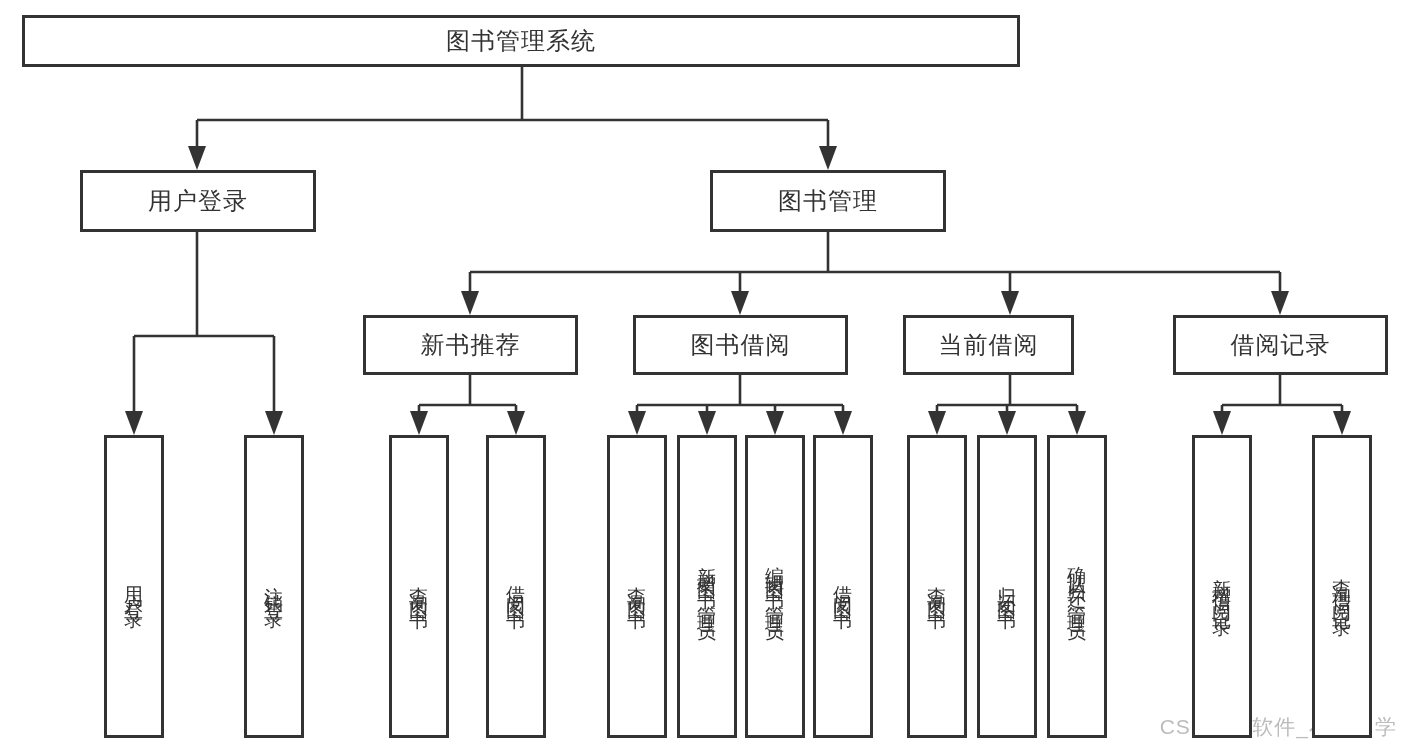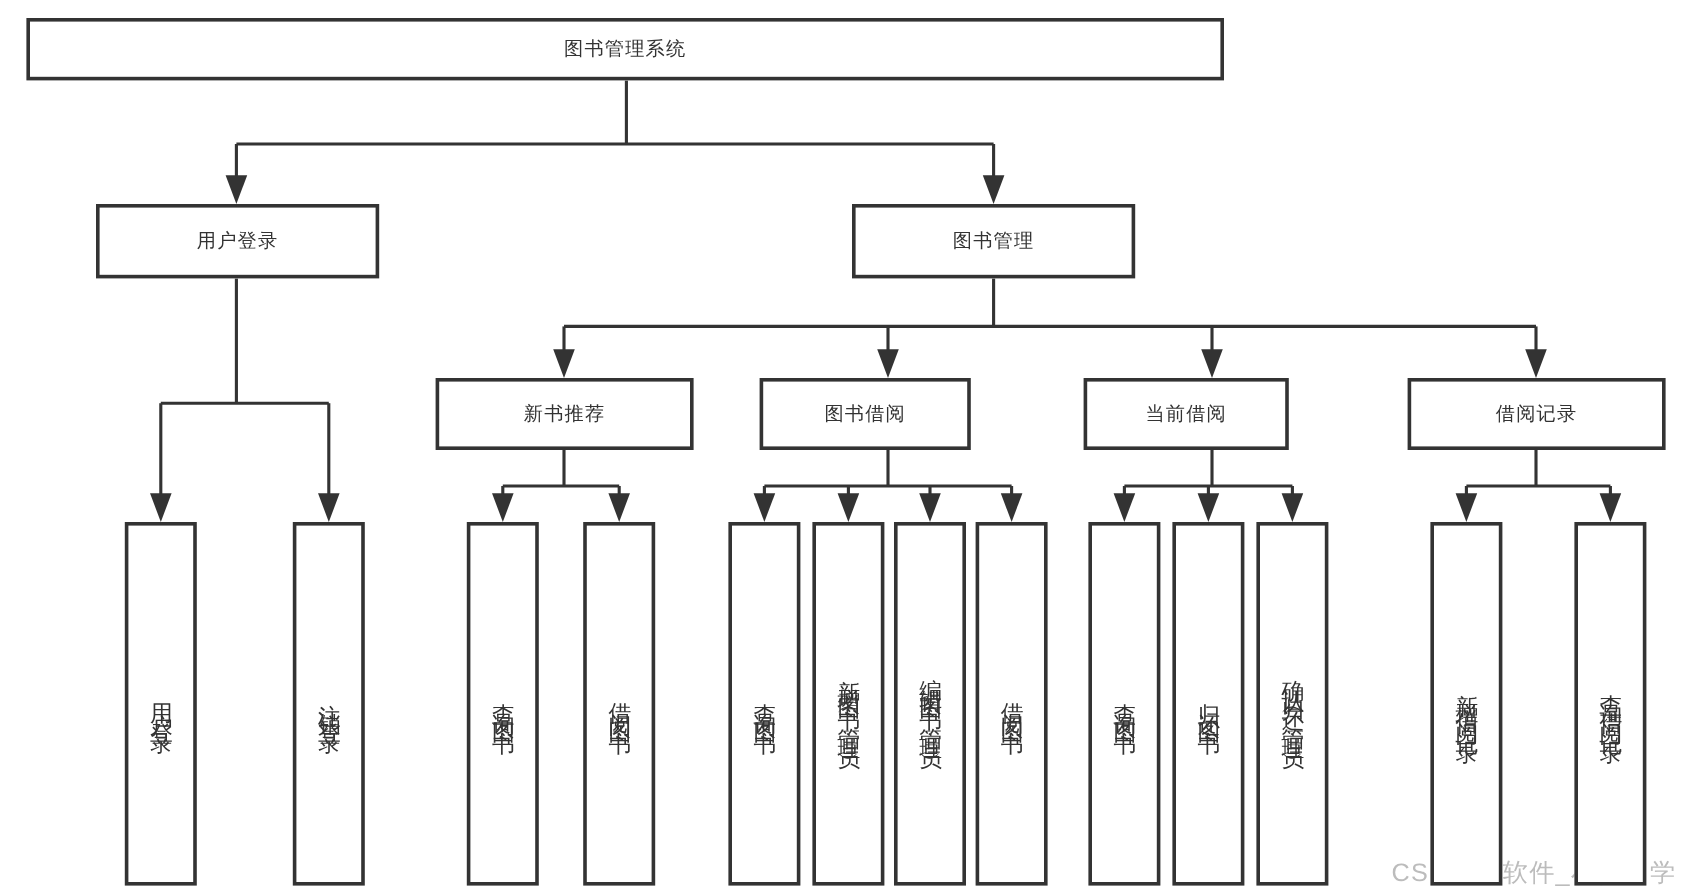--- a/index.html
+++ b/index.html
@@ -21,21 +21,21 @@
     position: absolute;
     box-sizing: border-box;
     border: 3px solid #333333;
     background: #ffffff;
     display: flex;
     align-items: center;
     justify-content: center;
     color: #333333;
   }
   .node.h .lbl {
-    font-size: 16px;
+    font-size: 24px;
     letter-spacing: 1px;
     white-space: nowrap;
   }
   .node.v .lbl {
     writing-mode: vertical-rl;
     text-orientation: mixed;
     font-size: 19px;
     letter-spacing: 8px;
     line-height: 1;
   }
@@ -114,21 +114,21 @@
     </div>
     <div class="node h" style="left: 80px; top: 170px; width: 236px; height: 62px;">
       <span class="lbl">用户登录</span>
     </div>
     <div class="node h" style="left: 710px; top: 170px; width: 236px; height: 62px;">
       <span class="lbl">图书管理</span>
     </div>
     <div class="node h" style="left: 363px; top: 315px; width: 215px; height: 60px;">
       <span class="lbl">新书推荐</span>
     </div>
-    <div class="node h" style="left: 633px; top: 315px; width: 176px; height: 60px;">
+    <div class="node h" style="left: 633px; top: 315px; width: 215px; height: 60px;">
       <span class="lbl">图书借阅</span>
     </div>
     <div class="node h" style="left: 903px; top: 315px; width: 171px; height: 60px;">
       <span class="lbl">当前借阅</span>
     </div>
     <div class="node h" style="left: 1173px; top: 315px; width: 215px; height: 60px;">
       <span class="lbl">借阅记录</span>
     </div>
     <div class="node v" style="left: 104px; top: 435px; width: 60px; height: 303px;">
       <span class="lbl">用户登录</span>

